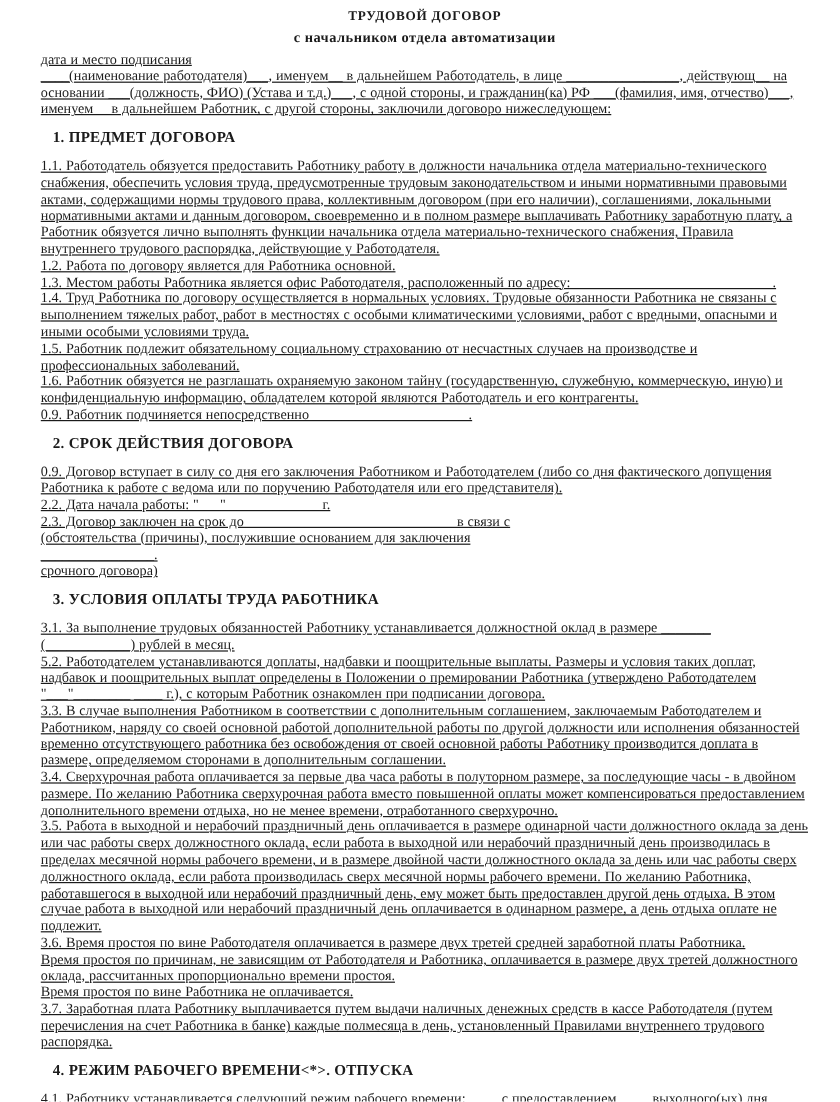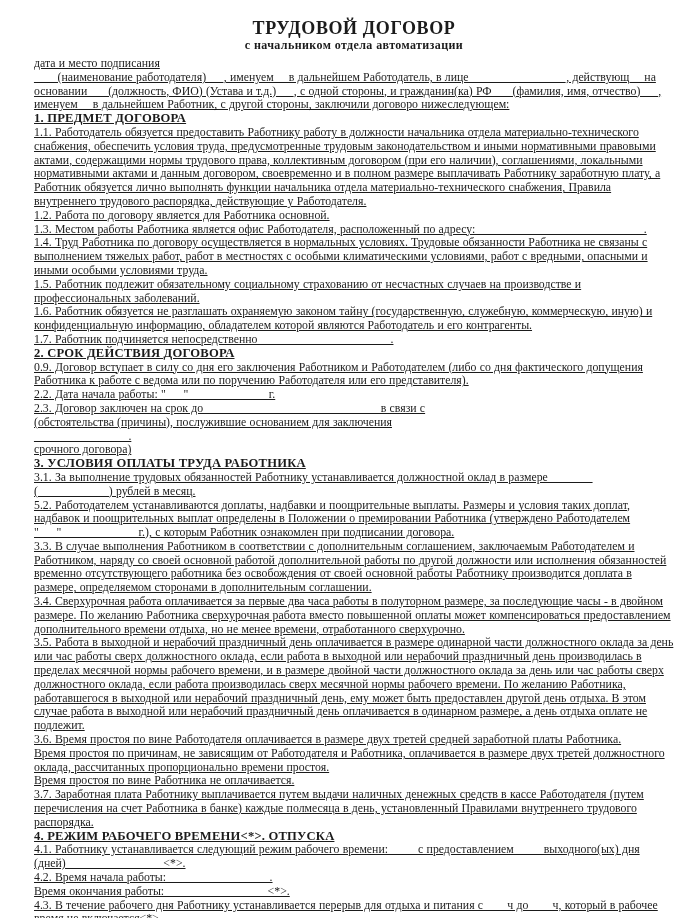--- a/index.html
+++ b/index.html
@@ -15,65 +15,64 @@
     font-family: "Liberation Serif", "DejaVu Serif", serif;
     font-size: 11.8px;
     line-height: 13.8px;
   }
   .page {
     padding: 4px 26px 0 34px;
   }
   .title {
     text-align: center;
     font-weight: bold;
-    font-size: 18px;
+    font-size: 11px;
     letter-spacing: 0.6px;
     line-height: 17px;
-    margin: 16px 0 0 0;
+    margin: 2px 0 0 0;
   }
   .subtitle {
     text-align: center;
     font-weight: bold;
     font-size: 12px;
     letter-spacing: 0.4px;
     line-height: 15px;
     margin: 1px 0 4px 0;
   }
   .p {
     margin: 0;
     text-align: left;
     word-spacing: 0.3px;
     text-decoration: underline;
   }
   .h {
-    margin: 0;
+    margin: 10px;
     font-weight: bold;
     font-size: 12.6px;
     letter-spacing: 0.2px;
-    text-decoration: underline;
   }
 </style>
 </head>
 <body>
 
 <div class="page">
   <div class="title">ТРУДОВОЙ ДОГОВОР</div>
   <div class="subtitle">с начальником отдела автоматизации</div>
 
   <div class="p">дата и место подписания</div>
   <div class="p">____(наименование работодателя)___, именуем__ в дальнейшем Работодатель, в лице ________________, действующ__ на основании ___(должность, ФИО) (Устава и т.д.)___, с одной стороны, и гражданин(ка) РФ ___(фамилия, имя, отчество)___, именуем__ в дальнейшем Работник, с другой стороны, заключили договоро нижеследующем:</div>
 
   <div class="h">1. ПРЕДМЕТ ДОГОВОРА</div>
   <div class="p">1.1. Работодатель обязуется предоставить Работнику работу в должности начальника отдела материально-технического снабжения, обеспечить условия труда, предусмотренные трудовым законодательством и иными нормативными правовыми актами, содержащими нормы трудового права, коллективным договором (при его наличии), соглашениями, локальными нормативными актами и данным договором, своевременно и в полном размере выплачивать Работнику заработную плату, а Работник обязуется лично выполнять функции начальника отдела материально-технического снабжения, Правила внутреннего трудового распорядка, действующие у Работодателя.</div>
   <div class="p">1.2. Работа по договору является для Работника основной.</div>
   <div class="p">1.3. Местом работы Работника является офис Работодателя, расположенный по адресу: ____________________________.</div>
   <div class="p">1.4. Труд Работника по договору осуществляется в нормальных условиях. Трудовые обязанности Работника не связаны с выполнением тяжелых работ, работ в местностях с особыми климатическими условиями, работ с вредными, опасными и иными особыми условиями труда.</div>
   <div class="p">1.5. Работник подлежит обязательному социальному страхованию от несчастных случаев на производстве и профессиональных заболеваний.</div>
   <div class="p">1.6. Работник обязуется не разглашать охраняемую законом тайну (государственную, служебную, коммерческую, иную) и конфиденциальную информацию, обладателем которой являются Работодатель и его контрагенты.</div>
-  <div class="p">1.7. Работник подчиняется непосредственно ______________________.</div>
+  <div class="p">0.9. Работник подчиняется непосредственно ______________________.</div>
 
   <div class="h">2. СРОК ДЕЙСТВИЯ ДОГОВОРА</div>
   <div class="p">0.9. Договор вступает в силу со дня его заключения Работником и Работодателем (либо со дня фактического допущения Работника к работе с ведома или по поручению Работодателя или его представителя).</div>
   <div class="p">2.2. Дата начала работы: "___" ________ ____ г.</div>
   <div class="p">2.3. Договор заключен на срок до _____________________________ в связи с</div>
   <div class="p">(обстоятельства (причины), послужившие основанием для заключения</div>
   <div class="p">________________.</div>
   <div class="p">срочного договора)</div>
 
   <div class="h">3. УСЛОВИЯ ОПЛАТЫ ТРУДА РАБОТНИКА</div>

